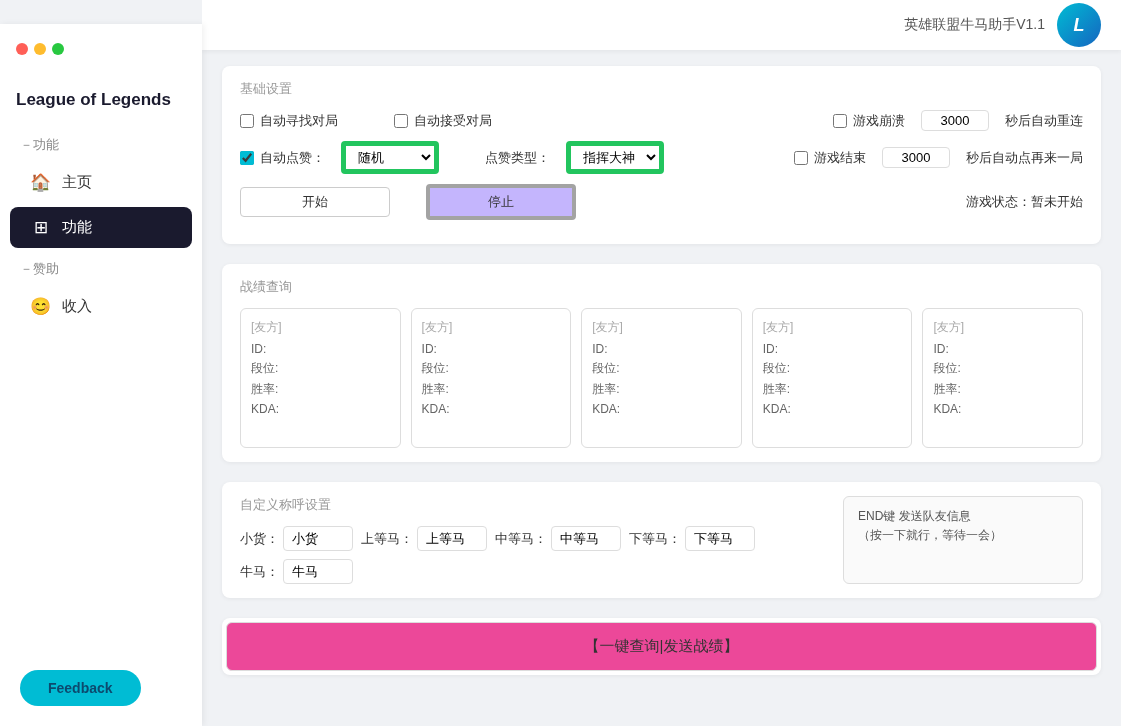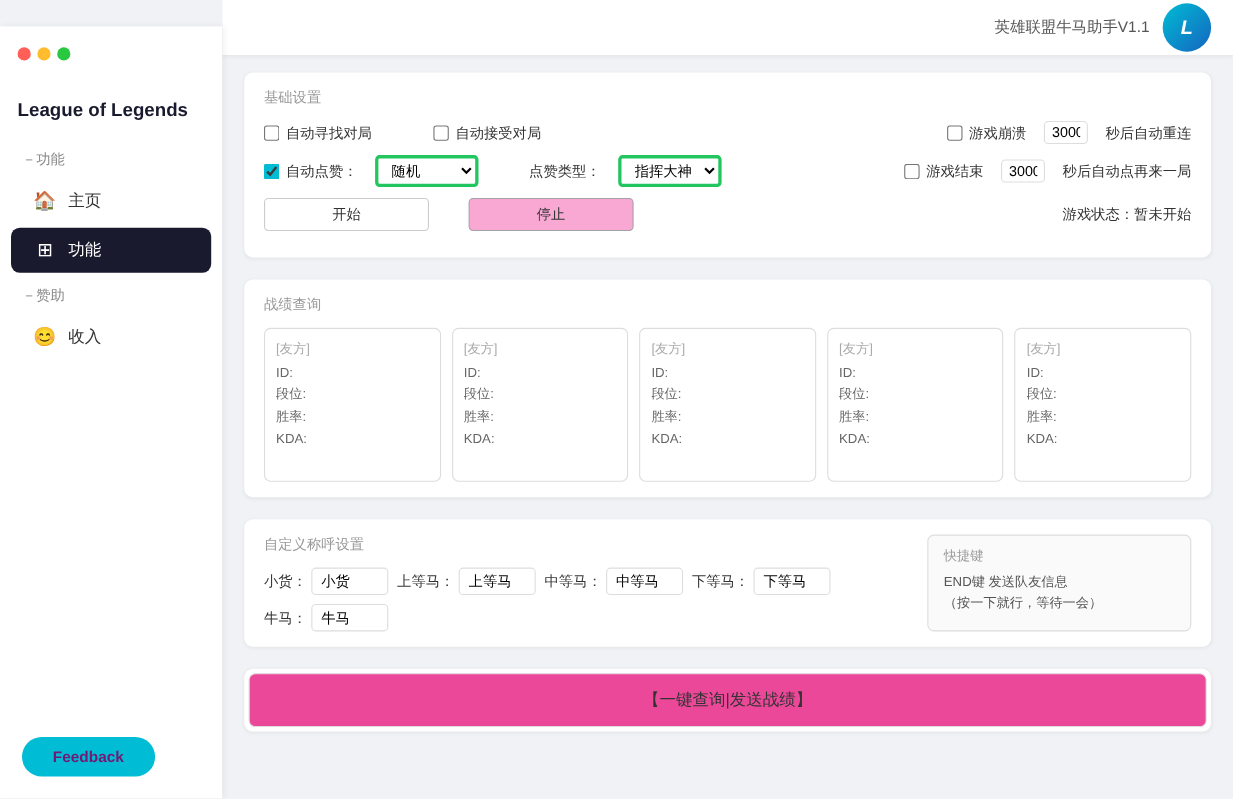--- a/index.html
+++ b/index.html
@@ -73,21 +73,21 @@
       font-size: 17px;
       width: 22px;
       text-align: center;
     }
 
     .sidebar-feedback {
       position: absolute;
       bottom: 20px;
       left: 20px;
       background: #00bcd4;
-      color: #701a75;
+      color: #0c4a6e;
       border: none;
       border-radius: 20px;
       padding: 10px 28px;
       font-size: 14px;
       font-weight: 600;
       cursor: pointer;
     }
 
     
     .main {
@@ -164,54 +164,54 @@
       font-size: 13px;
       color: #333;
       white-space: nowrap;
     }
     .checkbox-label input[type=checkbox] {
       width: 14px;
       height: 14px;
       accent-color: #00bcd4;
     }
     .number-input {
-      width: 40px;
+      width: 68px;
       border: 1px solid #ddd;
       border-radius: 4px;
       padding: 2px 6px;
       font-size: 13px;
       text-align: center;
     }
     .text-label {
       font-size: 13px;
       color: #333;
       white-space: nowrap;
     }
 
     .select-sm {
-      border: 3px solid #22c55e;
+      border: 5px solid #22c55e;
       border-radius: 4px;
       padding: 3px 8px;
       font-size: 13px;
       background: #fff;
       cursor: pointer;
     }
 
     .btn-start {
       background: #fff;
       border: 1px solid #ccc;
       border-radius: 4px;
       padding: 5px 46px;
       font-size: 13px;
       cursor: pointer;
       color: #333;
     }
     .btn-stop {
-      background: #f9a8d4;
-      border: 1px solid #a3a3a3;
+      background: #c4b5fd;
+      border: 4px solid #a3a3a3;
       border-radius: 4px;
       padding: 5px 30px;
       font-size: 13px;
       cursor: pointer;
       color: #333;
     }
 
     .game-status {
       font-size: 13px;
       color: #333;
@@ -480,21 +480,20 @@
 
             <div class="nickname-field">
               <span>牛马：</span>
               <input type="text" class="nickname-input" value="牛马" style="">
             </div>
 
           </div>
         </div>
 
         <div class="shortcut-section">
-          <div class="shortcut-title">快捷键</div>
           <div class="shortcut-desc">END键 发送队友信息</div>
           <div class="shortcut-desc">（按一下就行，等待一会）</div>
         </div>
       </div>
     </div>
 
     <div class="card" style="padding: 4px;">
       <button class="query-btn">【一键查询|发送战绩】</button>
     </div>
 

